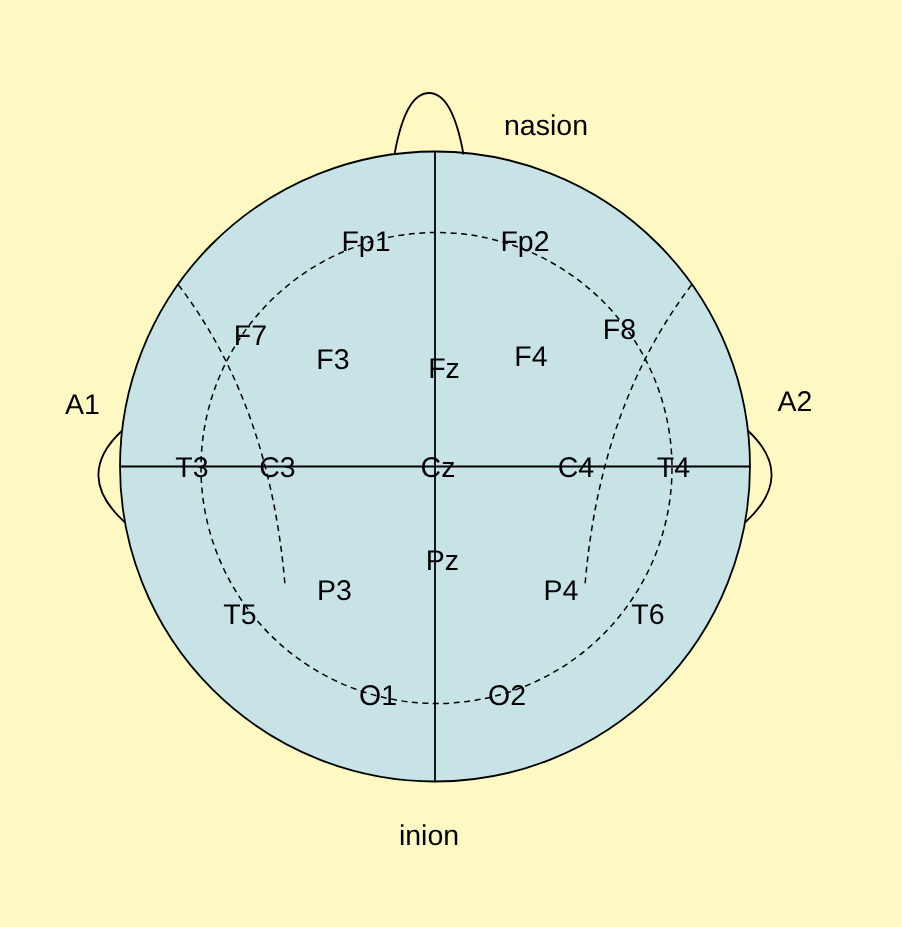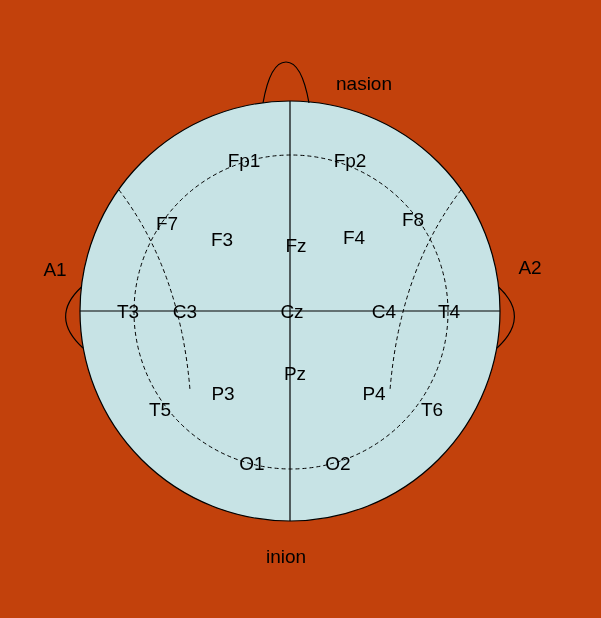--- a/index.html
+++ b/index.html
@@ -4,21 +4,21 @@
 <style>
   html, body {
     margin: 0;
     padding: 0;
     background: #ffffff;
   }
   .canvas {
     position: relative;
     width: 601px;
     height: 618px;
-    background: #c2410c;
+    background: #fef9c3;
     overflow: hidden;
     font-family: "Liberation Sans", "DejaVu Sans", sans-serif;
   }
   svg text {
     font-family: "Liberation Sans", "DejaVu Sans", sans-serif;
     font-size: 19px;
     fill: #000000;
   }
 </style>
 </head>

